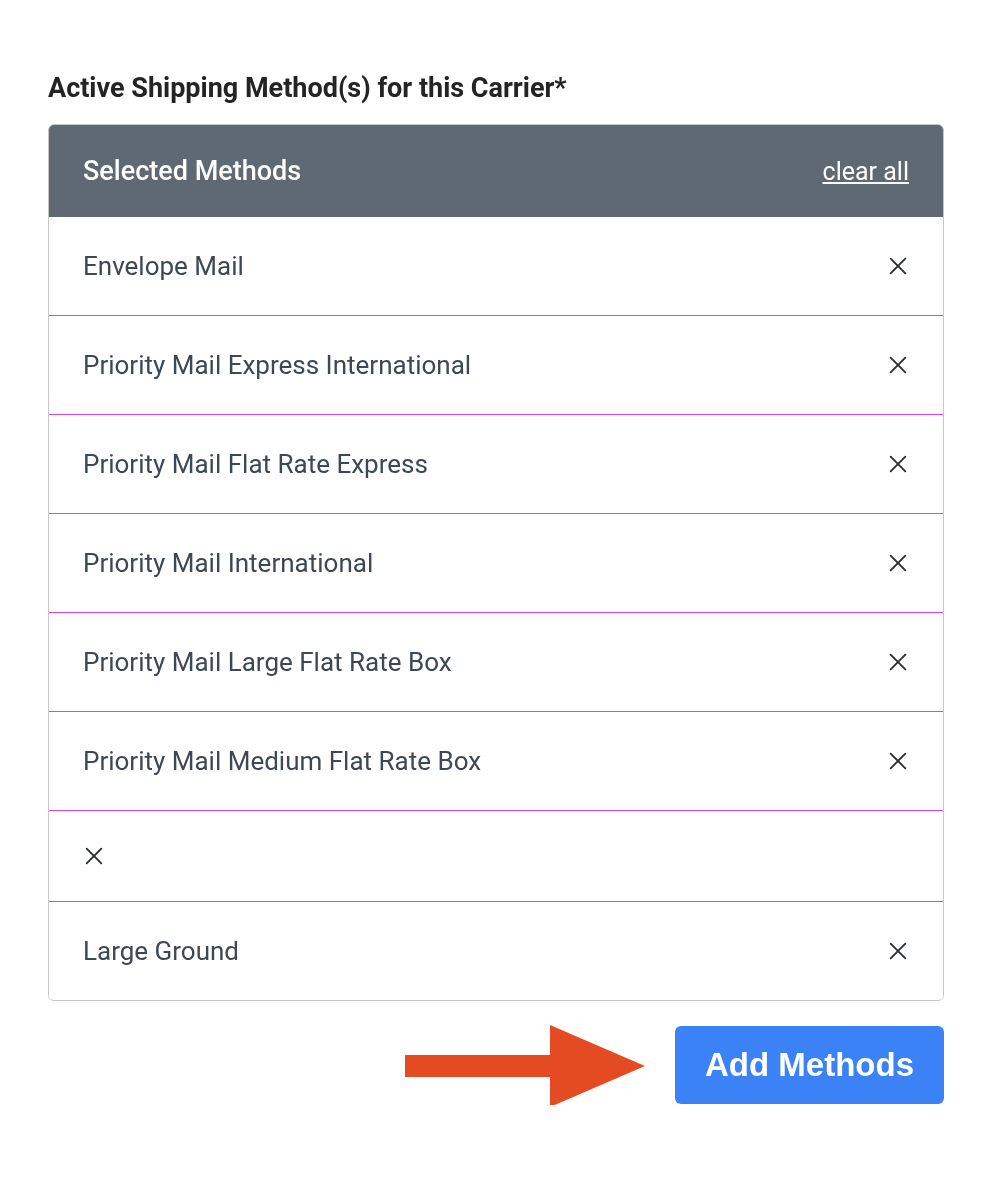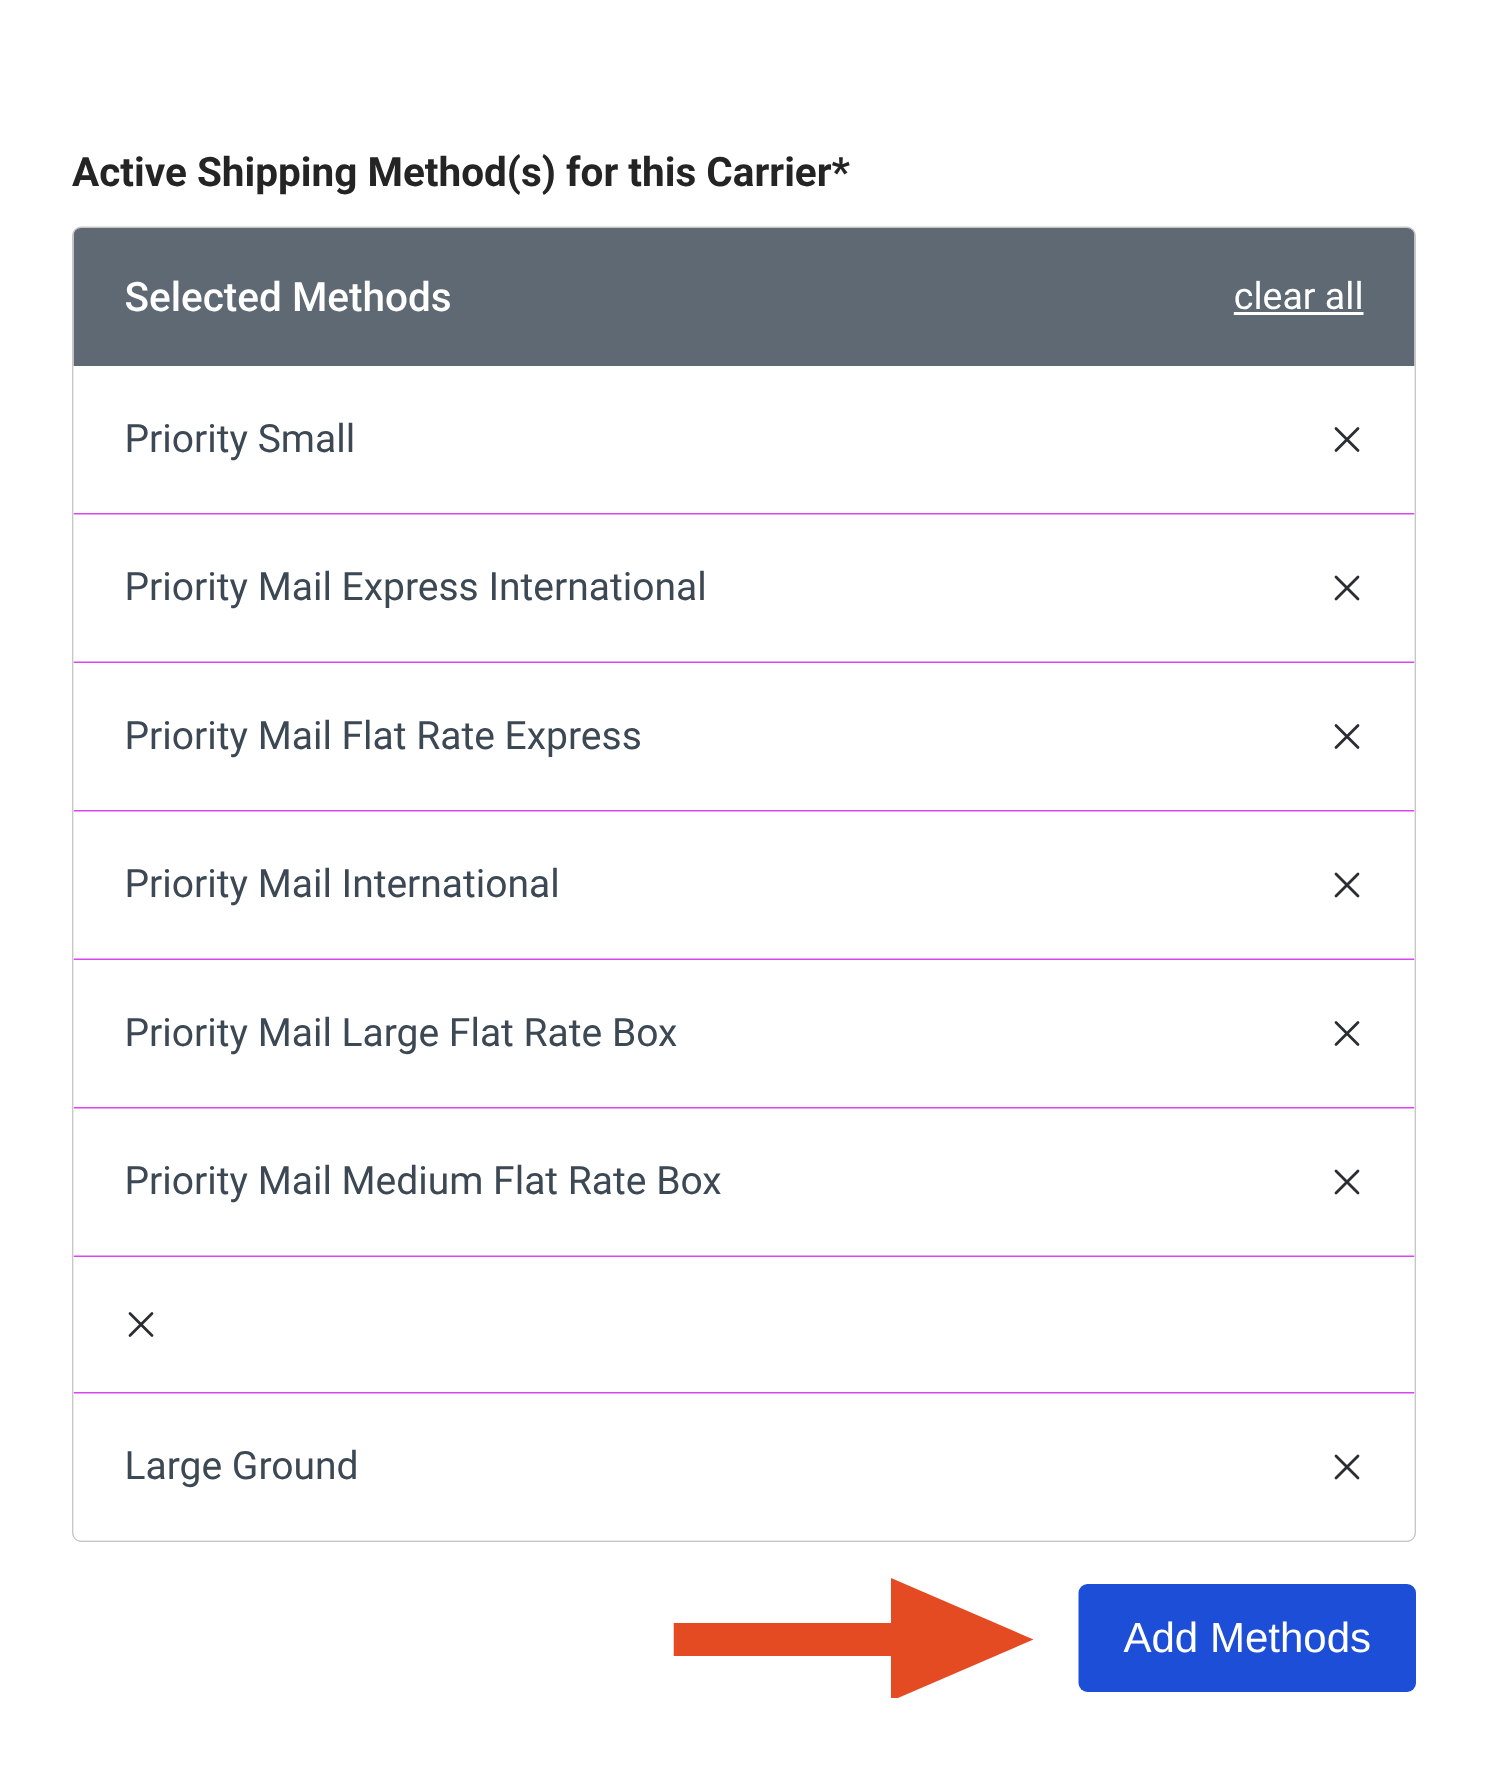--- a/index.html
+++ b/index.html
@@ -8,21 +8,20 @@
     background: #ffffff;
     width: 992px;
     height: 1184px;
     padding: 72px 48px 48px 48px;
   }
   .section-title {
     font-size: 27px;
     font-weight: 700;
     color: #242424;
     margin-bottom: 20px;
-    margin-top: 27px;
   }
   .panel {
     border: 1px solid #c7c7c7;
     border-radius: 6px;
     overflow: hidden;
   }
   .panel-header {
     background: #5e6974;
     color: #ffffff;
     display: flex;
@@ -79,43 +78,43 @@
   .arrow-wrap {
     width: 240px;
     height: 80px;
   }
   .arrow-wrap svg {
     width: 100%;
     height: 100%;
     display: block;
   }
   .add-btn {
-    background: #1d4ed8;
+    background: #3b82f6;
     color: #ffffff;
     border: none;
     border-radius: 6px;
-    font-size: 28px;
-    font-weight: 400;
+    font-size: 33px;
+    font-weight: 700;
     padding: 20px 30px;
     cursor: pointer;
   }
 </style>
 </head>
 <body>
 
 <div class="section-title">Active Shipping Method(s) for this Carrier*</div>
 
 <div class="panel">
   <div class="panel-header">
     <div class="panel-header-title">Selected Methods</div>
     <a class="clear-all">clear all</a>
   </div>
   <div id="list-container">
       <div class="list-item">
-        <div class="list-item-label">Priority Small</div>
+        <div class="list-item-label">Envelope Mail</div>
         <div class="remove-icon">
           <svg viewBox="0 0 24 24" stroke="currentColor" stroke-width="2" fill="none" stroke-linecap="round">
             <line x1="4" y1="4" x2="20" y2="20"></line>
             <line x1="20" y1="4" x2="4" y2="20"></line>
           </svg>
         </div>
       </div>
       <div class="list-item">
         <div class="list-item-label">Priority Mail Express International</div>
         <div class="remove-icon">

